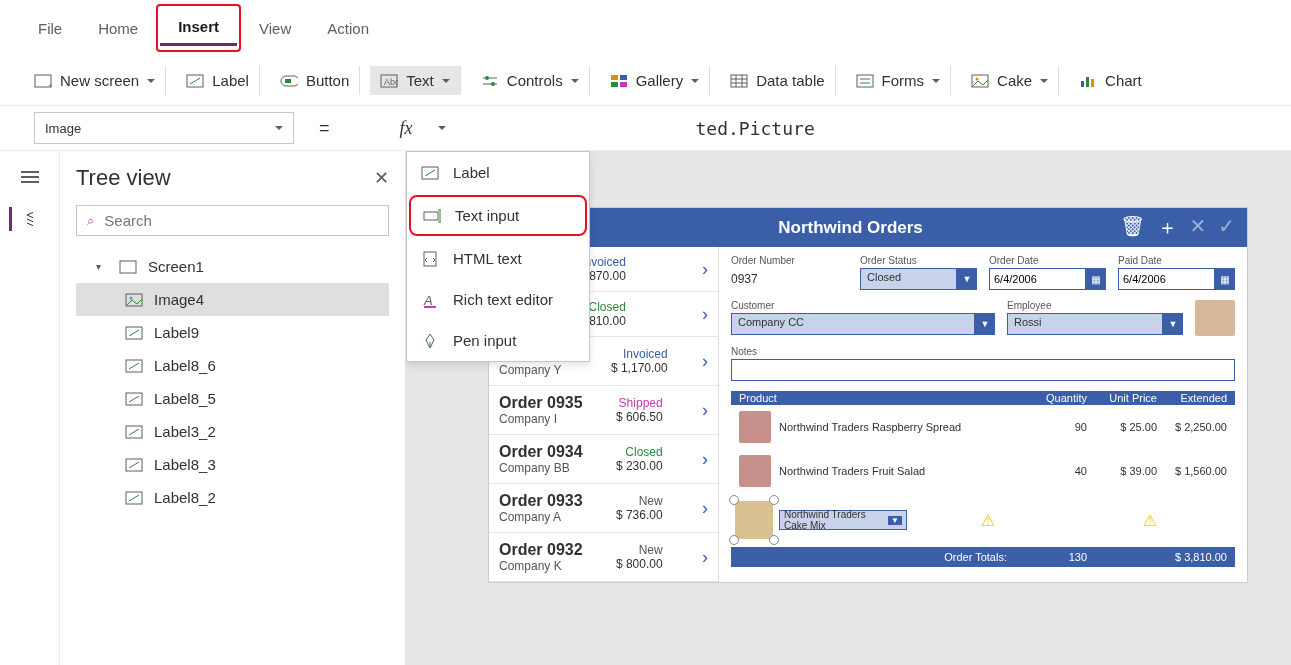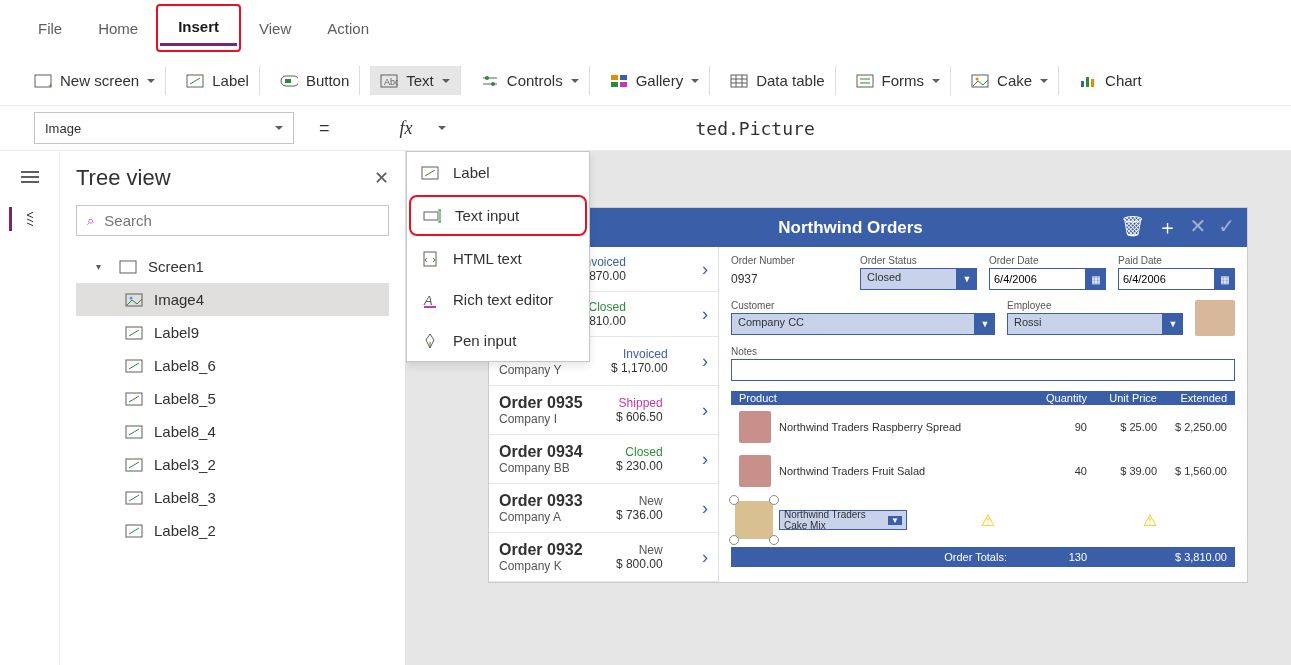--- a/index.html
+++ b/index.html
@@ -326,29 +326,20 @@
           </span>
           <span>Label8_5</span>
         </div>
         <div class="tree-item child">
           <span class="ticon">
             <svg width="18" height="14">
               <rect x="1" y="1" width="16" height="12" fill="none" stroke="#605e5c"></rect>
               <line x1="4" y1="10" x2="14" y2="4" stroke="#2d8a3a"></line>
             </svg>
           </span>
-          <span>Label8_4</span>
-        </div>
-        <div class="tree-item child">
-          <span class="ticon">
-            <svg width="18" height="14">
-              <rect x="1" y="1" width="16" height="12" fill="none" stroke="#605e5c"></rect>
-              <line x1="4" y1="10" x2="14" y2="4" stroke="#2d8a3a"></line>
-            </svg>
-          </span>
           <span>Label3_2</span>
         </div>
         <div class="tree-item child">
           <span class="ticon">
             <svg width="18" height="14">
               <rect x="1" y="1" width="16" height="12" fill="none" stroke="#605e5c"></rect>
               <line x1="4" y1="10" x2="14" y2="4" stroke="#2d8a3a"></line>
             </svg>
           </span>
           <span>Label8_3</span>

